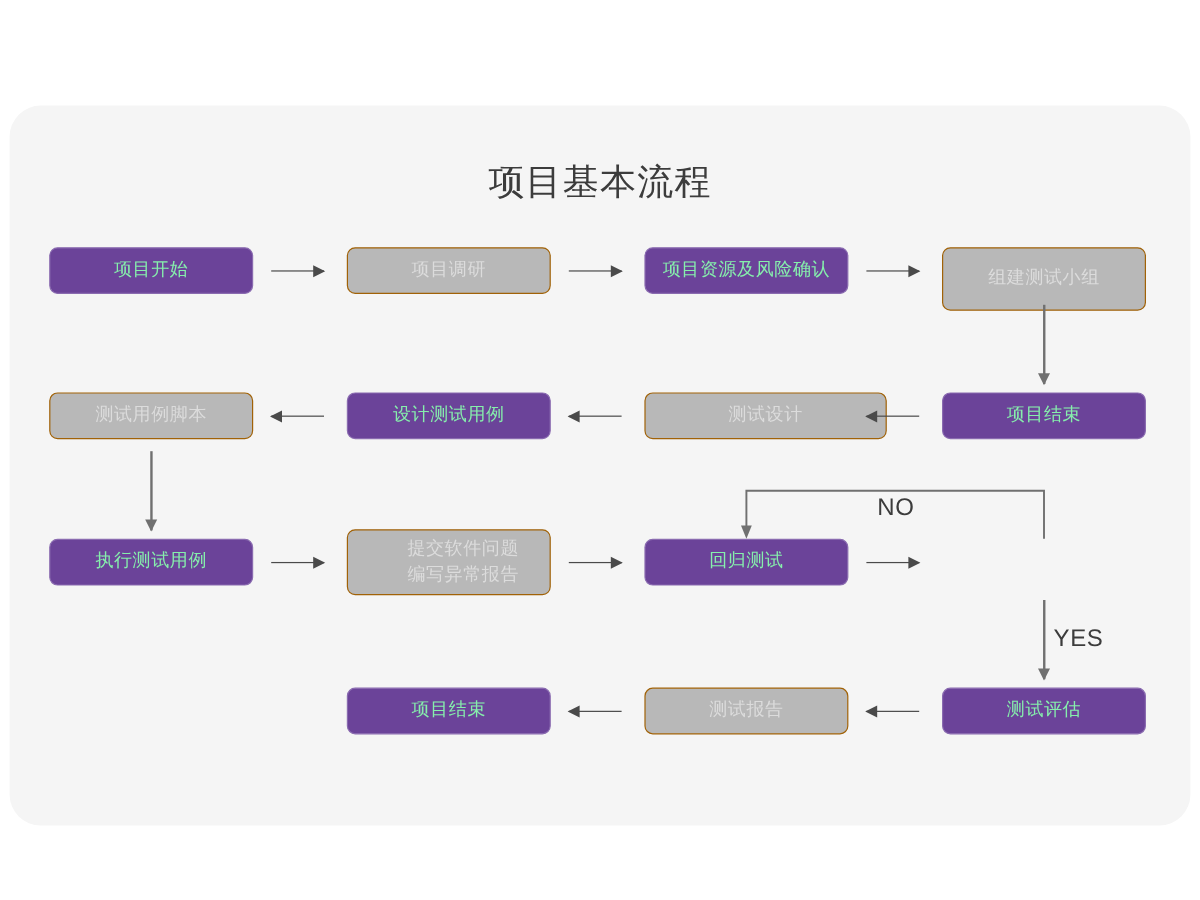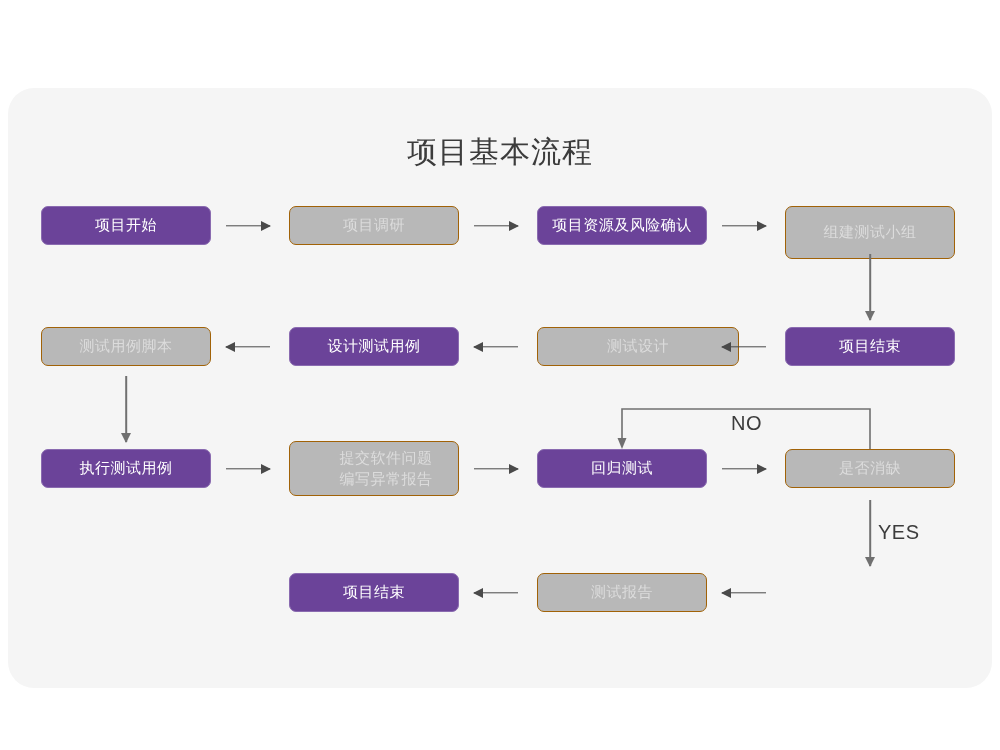--- a/index.html
+++ b/index.html
@@ -48,21 +48,21 @@
     justify-content: center;
     text-align: center;
     font-size: 15px;
     line-height: 1.35;
     letter-spacing: 0.5px;
     white-space: pre-line;
   }
   .node.purple {
     background: #6b4399;
     border: 1px solid #8a6bb0;
-    color: #ffffff;
+    color: #86efac;
   }
   .node.gray {
     background: #b8b8b8;
     border: 1px solid #a16207;
     color: #dcdcdc;
   }
   .arrow-h {
     position: absolute;
     height: 14px;
     display: flex;
@@ -214,21 +214,20 @@
     <span class="head"></span>
   </div>
 
   <div class="node purple" style="left:537px; top:449px; width:170px; height:39px;">回归测试</div>
 
   <div class="arrow-h right" style="left:722px; top:462px; width:44px;">
     <span class="shaft"></span>
     <span class="head"></span>
   </div>
 
-  <div class="node gray" style="left:785px; top:449px; width:170px; height:39px;">是否消缺</div>
 
   <svg class="loop-svg" viewBox="0 0 1000 750" xmlns="http://www.w3.org/2000/svg">
     <path d="M 870 449 L 870 409 L 622 409 L 622 441" fill="none" stroke="#707070" stroke-width="1.6"></path>
     <polygon points="622,449 617.5,438 626.5,438" fill="#707070"></polygon>
   </svg>
 
   <div class="edge-label" style="left:731px; top:412px;">NO</div>
 
   <div class="arrow-v" style="left:863px; top:500px; height:66px;">
     <span class="shaft"></span>
@@ -244,14 +243,15 @@
     <span class="head"></span>
   </div>
 
   <div class="node gray" style="left:537px; top:573px; width:170px; height:39px;">测试报告</div>
 
   <div class="arrow-h left" style="left:722px; top:586px; width:44px;">
     <span class="shaft"></span>
     <span class="head"></span>
   </div>
 
+  <div class="node purple" style="left:785px; top:573px; width:170px; height:39px;">测试评估</div>
 
 </div>
 
 </body></html>

